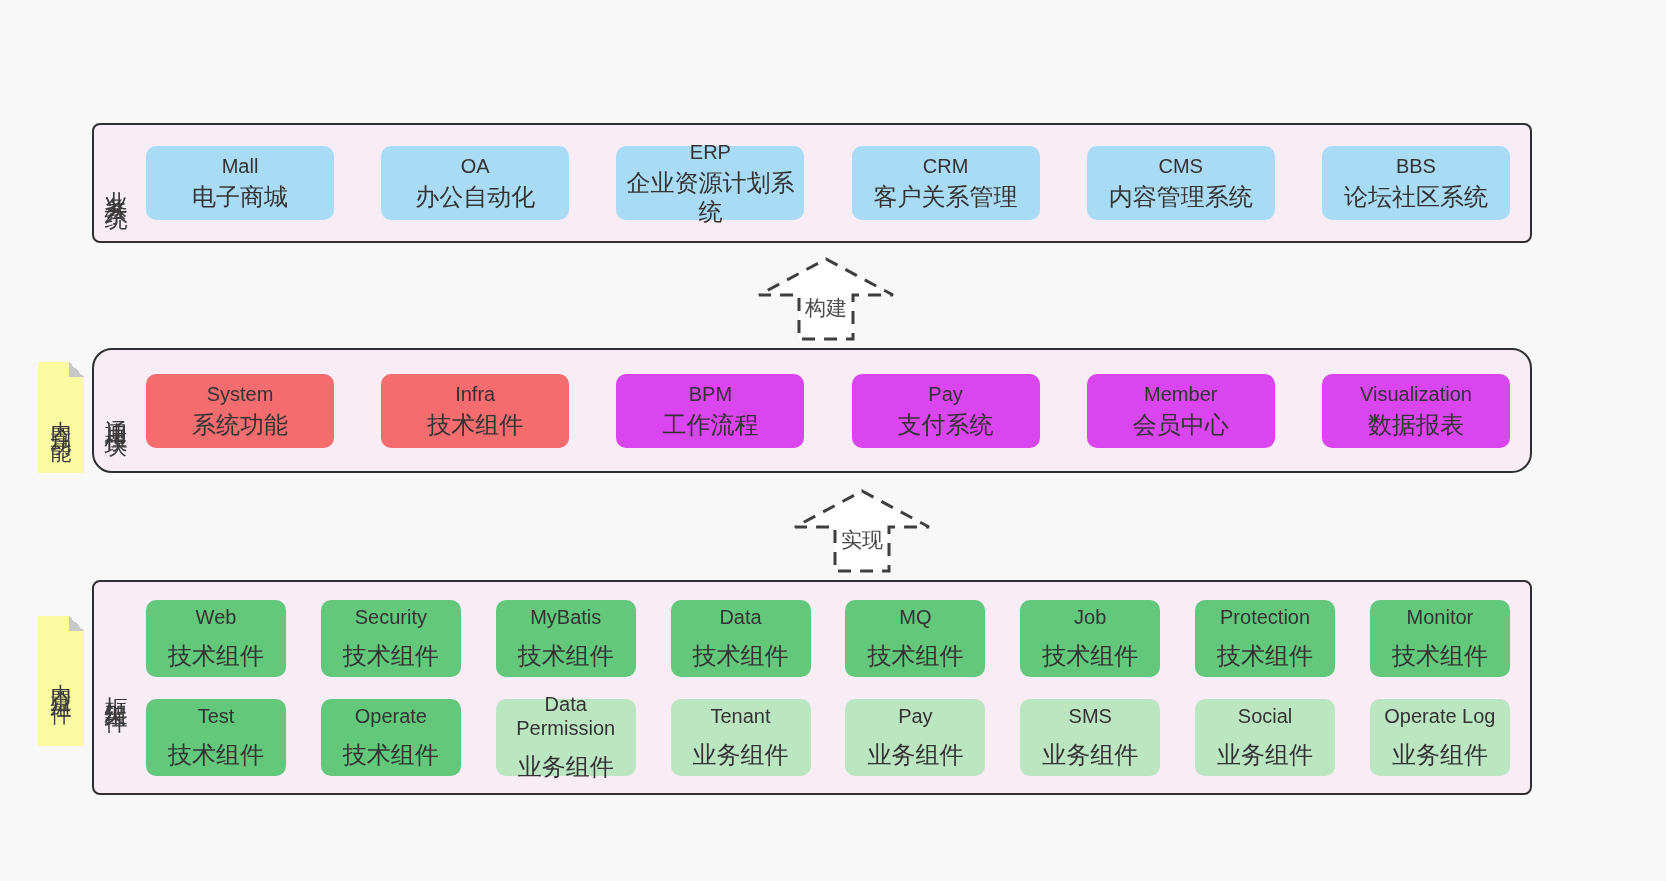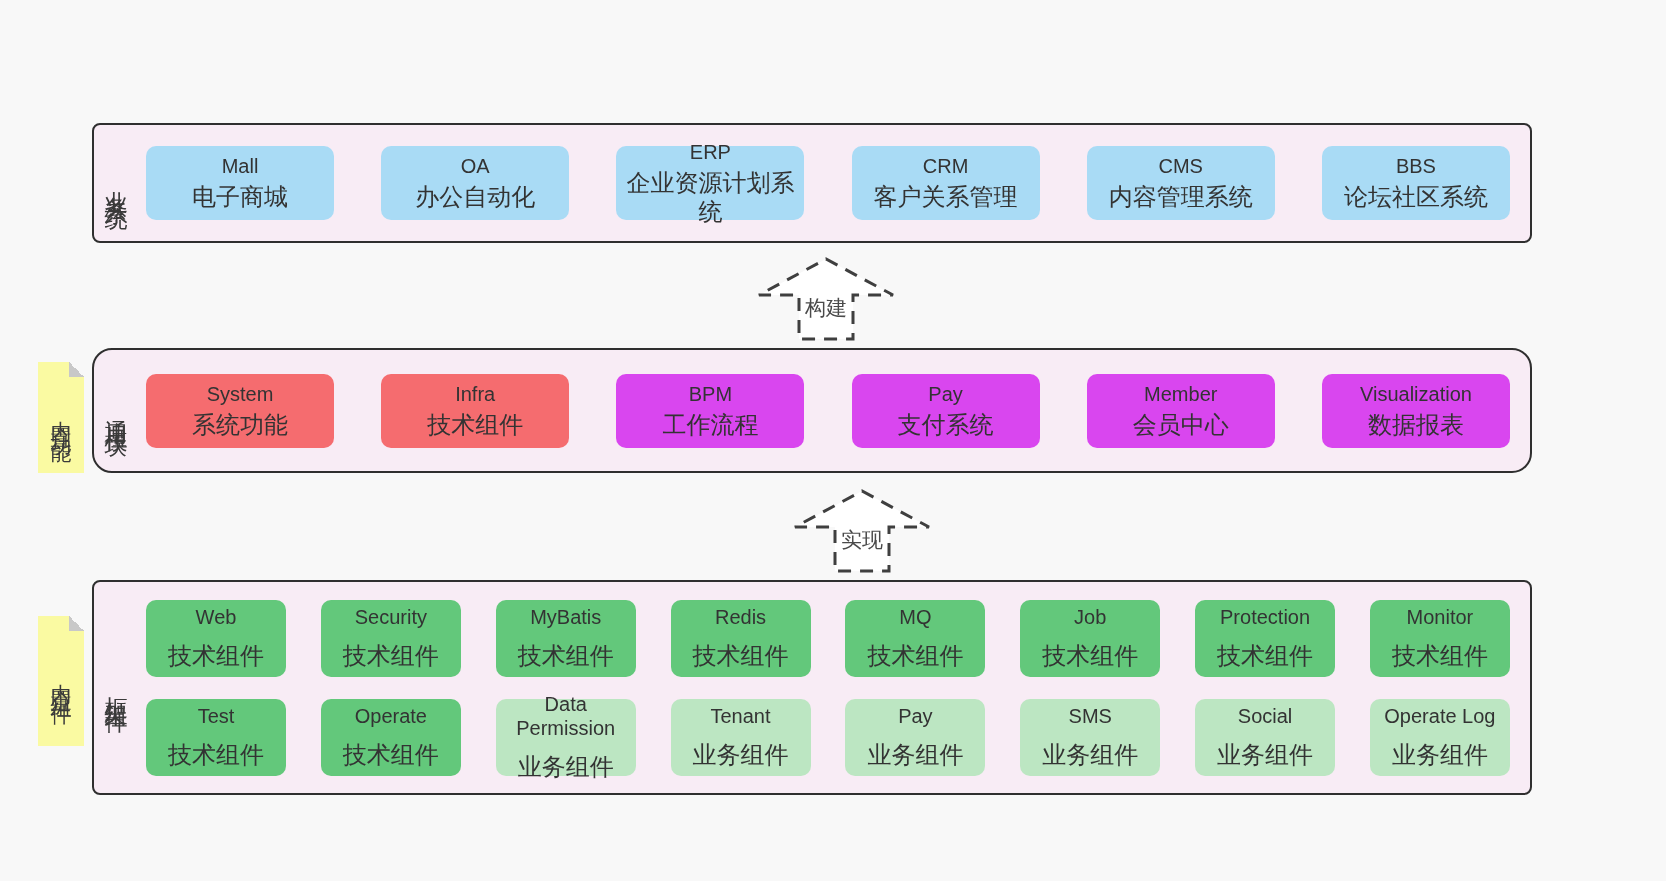--- a/index.html
+++ b/index.html
@@ -187,21 +187,21 @@
           </div>
           <div class="box v-green">
             <div class="en">Security</div>
             <div class="zh">技术组件</div>
           </div>
           <div class="box v-green">
             <div class="en">MyBatis</div>
             <div class="zh">技术组件</div>
           </div>
           <div class="box v-green">
-            <div class="en">Redis</div>
+            <div class="en">Data</div>
             <div class="zh">技术组件</div>
           </div>
           <div class="box v-green">
             <div class="en">MQ</div>
             <div class="zh">技术组件</div>
           </div>
           <div class="box v-green">
             <div class="en">Job</div>
             <div class="zh">技术组件</div>
           </div>

